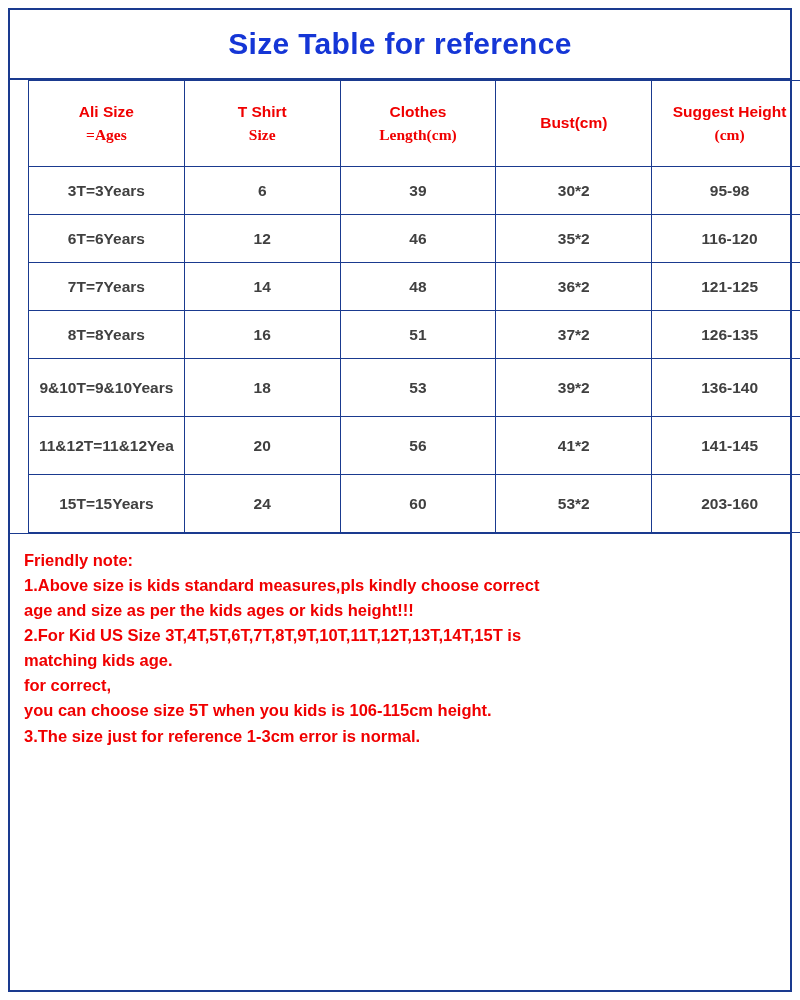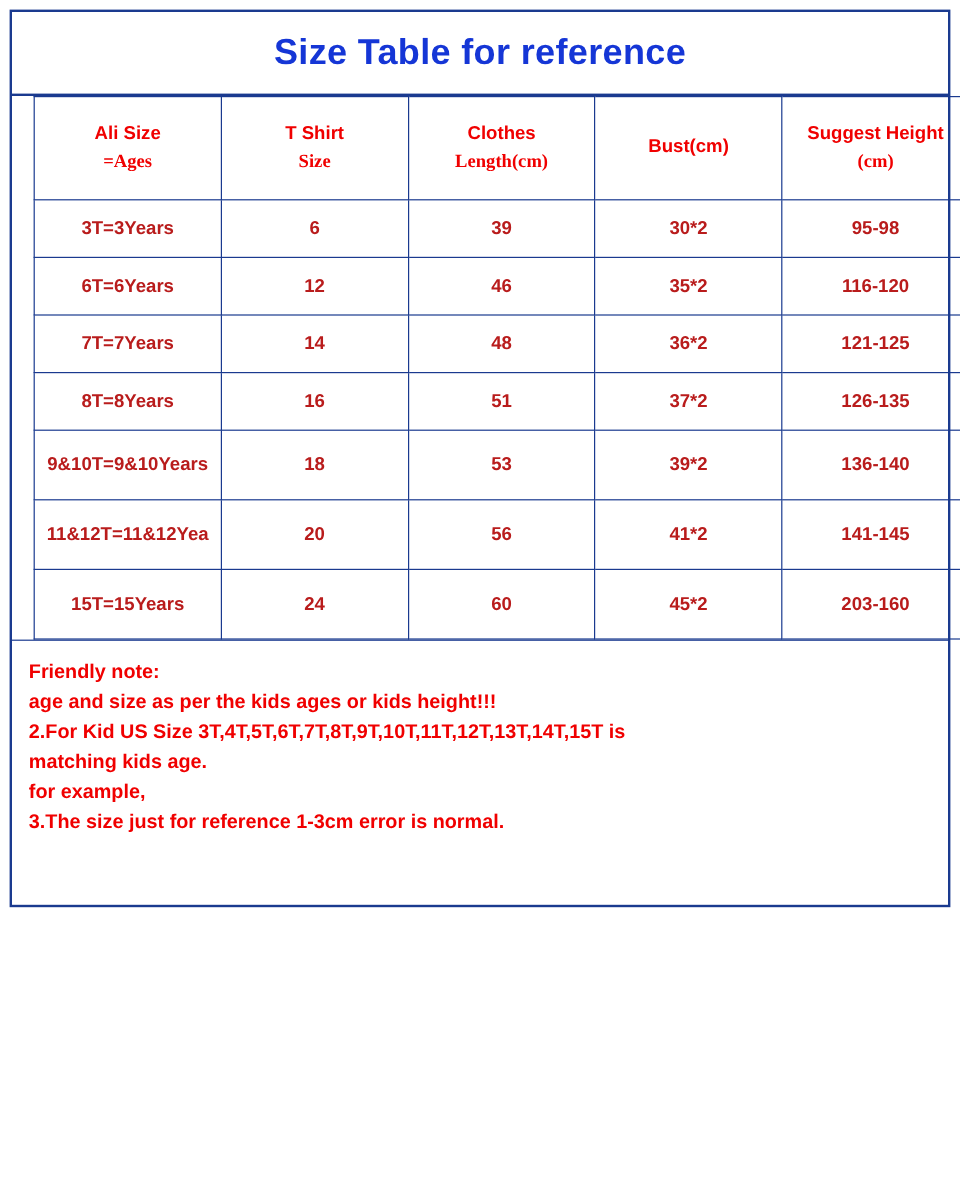--- a/index.html
+++ b/index.html
@@ -16,21 +16,21 @@
   .page {
     position: relative;
     width: 800px;
     height: 1000px;
     box-sizing: border-box;
     padding: 8px 8px 8px 8px;
   }
   .frame {
     box-sizing: border-box;
     width: 784px;
-    height: 748px;
+    height: 984px;
     border: 2px solid #1a3a8f;
     position: relative;
     display: flex;
     flex-direction: column;
   }
   .title-bar {
     height: 68px;
     display: flex;
     align-items: center;
     justify-content: center;
@@ -58,21 +58,21 @@
     box-sizing: border-box;
   }
   table.size-table thead th {
     color: #f00000;
     font-size: 15.5px;
     font-weight: bold;
     height: 86px;
     line-height: 1.45;
   }
   table.size-table tbody td {
-    color: #b91c1c;
+    color: #404040;
     font-size: 15.5px;
     font-weight: bold;
     height: 48px;
     line-height: 1.15;
   }
   table.size-table tbody tr.tall td {
     height: 58px;
   }
   td.col-ali { width: 141px; }
   td.col-tshirt { width: 102px; }
@@ -173,29 +173,31 @@
           <td class="col-ali cell-ali">11&amp;12T=11&amp;12Yea</td>
           <td class="col-tshirt">20</td>
           <td class="col-length">56</td>
           <td class="col-bust">41*2</td>
           <td class="col-height">141-145</td>
         </tr>
         <tr class="tall">
           <td class="col-ali cell-ali">15T=15Years</td>
           <td class="col-tshirt">24</td>
           <td class="col-length">60</td>
-          <td class="col-bust">45*2</td>
+          <td class="col-bust">53*2</td>
           <td class="col-height">203-160</td>
         </tr>
       </tbody>
     </table>
 
     <div class="note-area">
       <div class="note-line">Friendly note:</div>
+      <div class="note-line">1.Above size is kids standard measures,pls kindly choose correct</div>
       <div class="note-line">age and size as per the kids ages or kids height!!!</div>
       <div class="note-line">2.For Kid US Size 3T,4T,5T,6T,7T,8T,9T,10T,11T,12T,13T,14T,15T is</div>
       <div class="note-line">matching kids age.</div>
-      <div class="note-line">for example,</div>
+      <div class="note-line">for correct,</div>
+      <div class="note-line">you can choose size 5T when you kids is 106-115cm height.</div>
       <div class="note-line">3.The size just for reference 1-3cm error is normal.</div>
     </div>
 
   </div>
 </div>
 
 </body></html>

